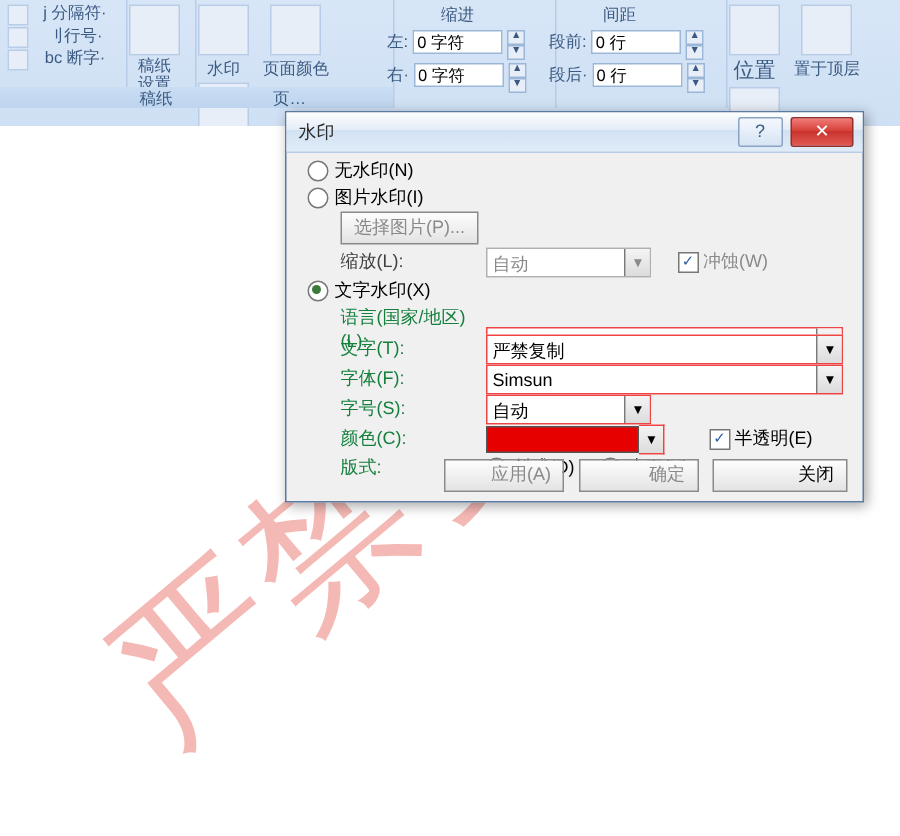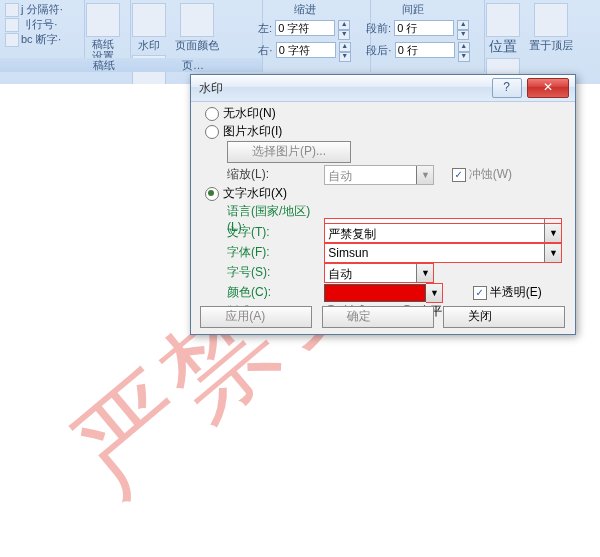--- a/index.html
+++ b/index.html
@@ -1,21 +1,21 @@
 <!DOCTYPE html>
 <html><head>
 <meta charset="utf-8">
 <style>
 html,body{margin:0;padding:0;width:600px;height:557px;overflow:hidden;font-family:"Microsoft YaHei","SimSun",Arial,sans-serif;font-size:12px;background:#fff}
 .ribbon{position:absolute;left:0;top:0;width:600px;height:84px;background:linear-gradient(#d7e6f7,#cfe0f4);border-bottom:1px solid #9bb7d8}
 .rb-grp{position:absolute;top:0;height:68px;border-right:1px solid #b7cce6;padding:2px 5px}
 .rb-lbl{position:absolute;bottom:0;left:0;right:0;height:14px;text-align:center;font-size:11px;color:#3b5a82;background:linear-gradient(#c9ddf3,#bfd5ef)}
 .rb-btn{display:inline-block;text-align:center;color:#3b5a82;vertical-align:top;padding:1px 3px;cursor:pointer}
 .rb-btn .ic{width:32px;height:32px;margin:0 auto 1px;background:#e8eef8;border:1px solid #b7cce6}
-.rb-sm{font-size:11px;color:#3b5a82;line-height:15px;text-align:left;padding-left:16px;position:relative}
+.rb-sm{font-size:11px;color:#3b5a82;line-height:15px;text-align:center;padding-left:16px;position:relative}
 .rb-sm::before{content:"";position:absolute;left:0;top:1px;width:12px;height:12px;background:#e8eef8;border:1px solid #b7cce6}
 .sect-title{position:absolute;top:2px;font-size:11px;color:#3b5a82}
 .fld-row{position:absolute;font-size:11px;color:#3b5a82}
 .fld-row input{width:54px;font-size:11px;border:1px solid #9bb7d8;padding:1px 2px}
 .spin{display:inline-block;width:12px;vertical-align:top}
 .spin span{display:block;height:8px;border:1px solid #9bb7d8;background:#e8eef8;font-size:7px;text-align:center;line-height:6px}
 .page{position:absolute;left:0;top:84px;width:600px;height:473px;background:#fff}
 .wm{position:absolute;left:50px;top:200px;transform:rotate(-40deg);font-size:110px;font-family:SimSun,serif;color:rgba(230,70,60,0.38);white-space:nowrap;letter-spacing:6px}
 .dialog{position:absolute;left:190px;top:74px;width:384px;height:259px;background:#f0f0f0;border:1px solid #5a7aa0;box-shadow:2px 2px 8px rgba(0,0,0,0.35)}
 .titlebar{height:26px;background:linear-gradient(#fdfefe,#e3ecf7 45%,#d2e1f2 46%,#e0ecf8);border-bottom:1px solid #b7cce6;position:relative}
@@ -25,21 +25,21 @@
 .tbtn.close{width:40px;background:linear-gradient(#f07a77,#d7423b 45%,#c8322b 46%,#e05a53);color:#fff;border-color:#962e28}
 .body{position:absolute;left:8px;right:8px;top:30px;bottom:34px}
 .radio{width:12px;height:12px;border:1px solid #777;border-radius:50%;display:inline-block;vertical-align:middle;margin-right:4px;background:#fff;position:relative}
 .radio.sel::after{content:"";position:absolute;left:2px;top:2px;width:6px;height:6px;border-radius:50%;background:#3a7a3a}
 .chk{width:12px;height:12px;border:1px solid #777;display:inline-block;vertical-align:middle;margin-right:3px;background:#fff;font-size:10px;line-height:11px;text-align:center;color:#2a5aa0}
 .row{position:absolute;left:6px;font-size:12px;color:#000}
 .lbl{display:inline-block;width:110px}
 .lbl.ind{padding-left:22px;width:94px;color:#15803d}
 .lbl.dis{color:#404040}
 .sub{padding-left:22px}
-.btn{display:inline-block;min-width:62px;height:20px;border:1px solid #8a8a8a;background:linear-gradient(#fdfdfd,#e3e3e3);text-align:left;font-size:12px;line-height:19px;padding:0 24px}
+.btn{display:inline-block;min-width:62px;height:20px;border:1px solid #8a8a8a;background:linear-gradient(#fdfdfd,#e3e3e3);text-align:right;font-size:12px;line-height:19px;padding:0 8px}
 .btn.dis{color:#8a8a8a}
 .combo{display:inline-block;height:18px;border:1px solid #ef4444;background:#fff;position:relative;vertical-align:middle}
 .combo.dis{border-color:#b0b0b0;color:#8a8a8a}
 .combo .cv{position:absolute;left:3px;top:2px;font-size:12px}
 .combo .ar{position:absolute;right:0;top:0;width:16px;height:18px;border-left:1px solid #7a7a7a;background:linear-gradient(#f4f4f4,#dcdcdc);text-align:center;font-size:9px;line-height:18px}
 .color-sw{display:inline-block;width:100px;height:16px;border:1px solid #555;background:#e60000;vertical-align:middle}
 .footer{position:absolute;left:0;right:0;bottom:6px;text-align:right;padding-right:10px}
 .footer .btn{margin-left:6px}
 </style>
 </head>

